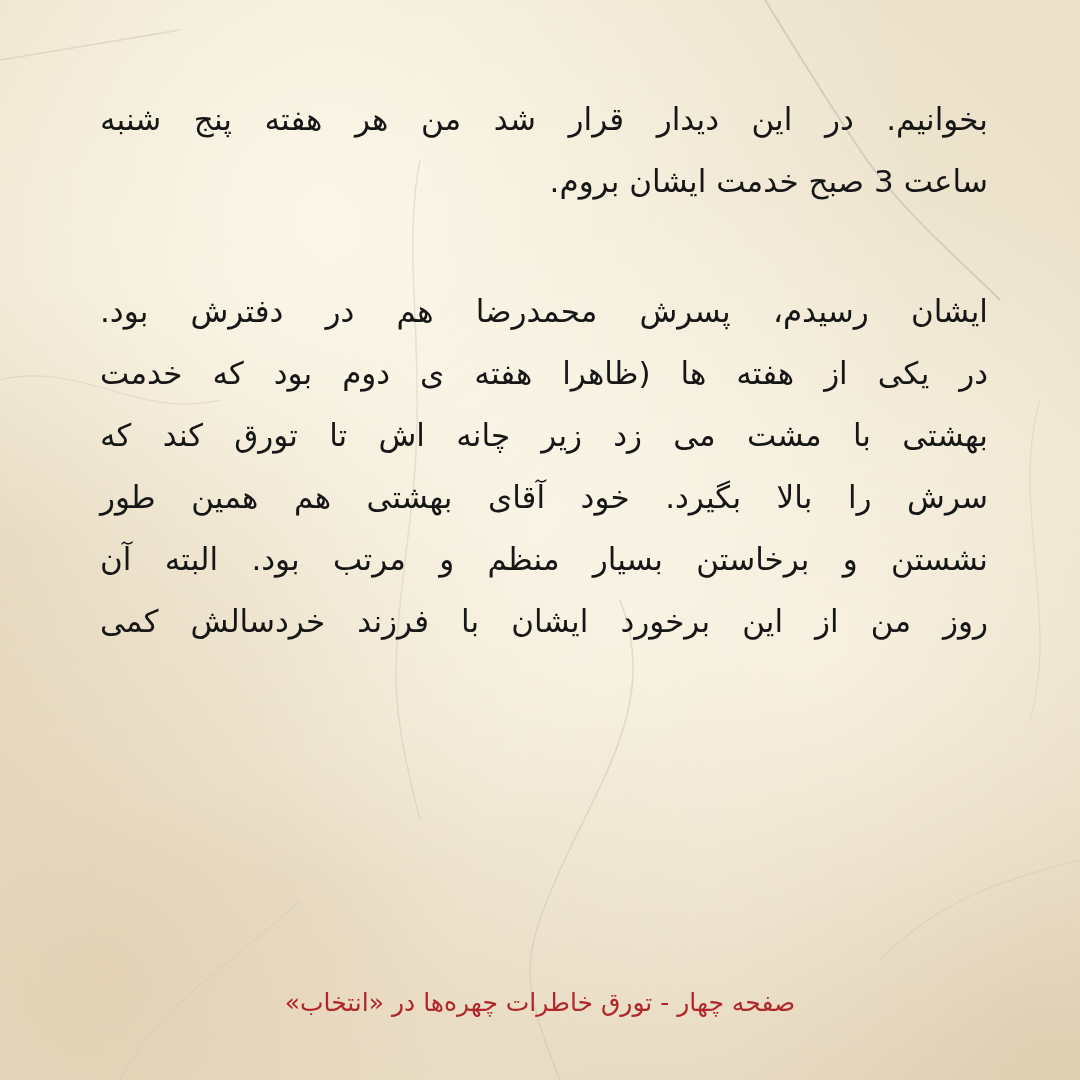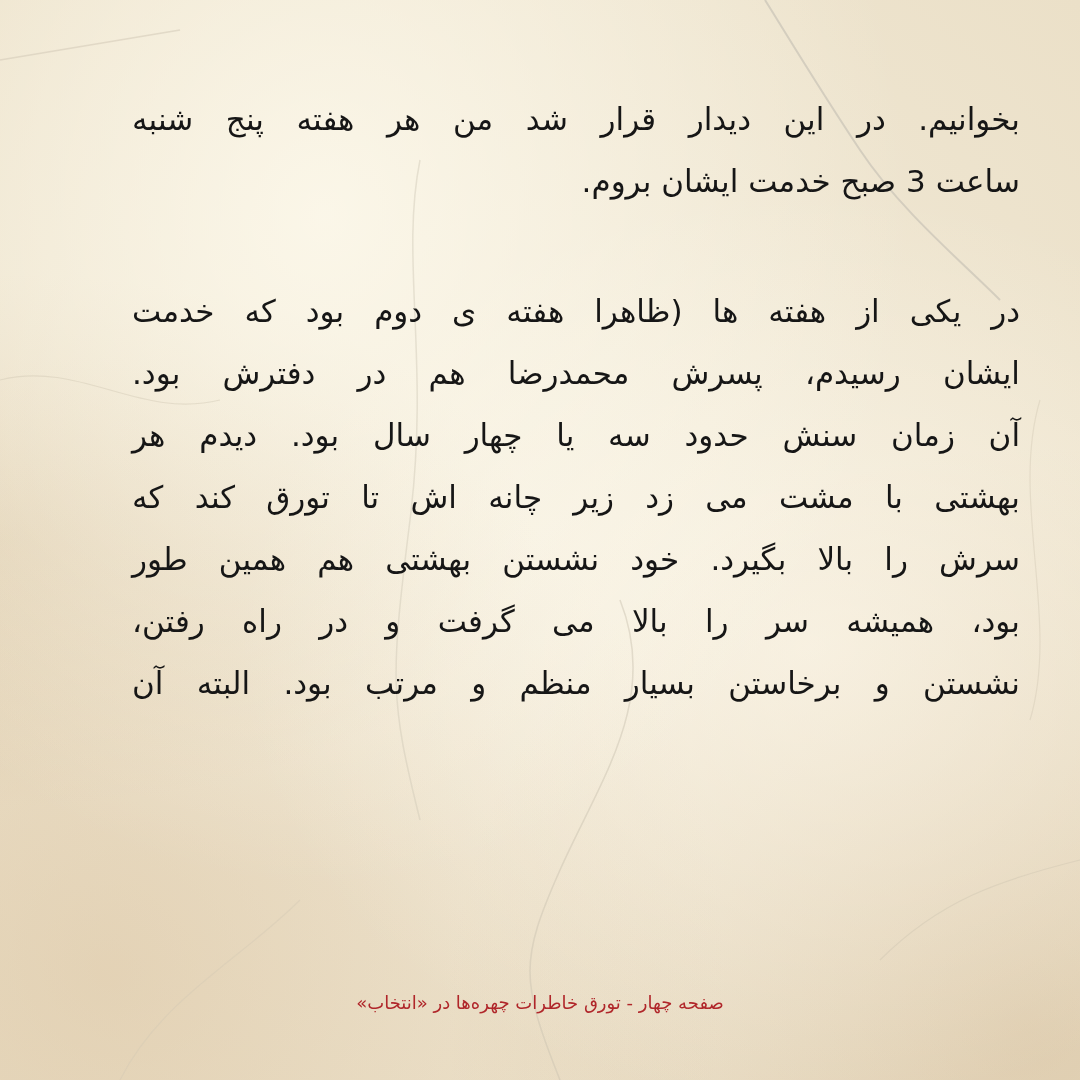--- a/index.html
+++ b/index.html
@@ -32,21 +32,20 @@
       height: 1080px;
     }
     .article {
       position: absolute;
       top: 88px;
       left: 100px;
       width: 888px;
       direction: rtl;
       text-align: justify;
       color: #161616;
-      margin-left: 32px;
     }
     .para {
       margin: 0;
       padding: 0;
     }
     .line {
       display: block;
       height: 62px;
       line-height: 62px;
       font-size: 31px;
@@ -62,21 +61,21 @@
       height: 68px;
     }
     .footer {
       position: absolute;
       top: 985px;
       left: 0;
       width: 1080px;
       text-align: center;
       direction: rtl;
       color: #b0262a;
-      font-size: 18px;
+      font-size: 25px;
       line-height: 36px;
     }
   </style>
 </head>
 <body>
 
 <div class="page">
 
   <svg class="paper-crack" width="1080" height="1080" viewBox="0 0 1080 1080" style="left:0;top:0;">
     <path d="M765 0 C 790 40, 820 90, 860 150 S 960 260, 1000 300" stroke="#c9c3b6" stroke-width="2" fill="none" opacity="0.7"></path>
@@ -92,26 +91,25 @@
   <div class="article">
 
     <div class="para">
       <span class="line">بخوانیم. در این دیدار قرار شد من هر هفته پنج شنبه</span>
       <span class="line last">ساعت 3 صبح خدمت ایشان بروم.</span>
     </div>
 
     <div class="para-gap"></div>
 
     <div class="para">
+      <span class="line">ایشان رسیدم، پسرش محمدرضا هم در دفترش بود.</span>
       <span class="line">در یکی از هفته ها (ظاهرا هفته ی دوم بود که خدمت</span>
-      <span class="line">ایشان رسیدم، پسرش محمدرضا هم در دفترش بود.</span>
-      <span class="line">آن زمان سنش حدود سه یا چهار سال بود. دیدم هر</span>
       <span class="line">بهشتی با مشت می زد زیر چانه اش تا تورق کند که</span>
-      <span class="line">سرش را بالا بگیرد. خود نشستن بهشتی هم همین طور</span>
-      <span class="line">بود، همیشه سر را بالا می گرفت و در راه رفتن،</span>
+      <span class="line">سرش را بالا بگیرد. خود آقای بهشتی هم همین طور</span>
       <span class="line">نشستن و برخاستن بسیار منظم و مرتب بود. البته آن</span>
+      <span class="line">روز من از این برخورد ایشان با فرزند خردسالش کمی</span>
     </div>
 
   </div>
 
   <div class="footer">صفحه چهار - تورق خاطرات چهره‌ها در «انتخاب»</div>
 
 </div>
 
 </body></html>

